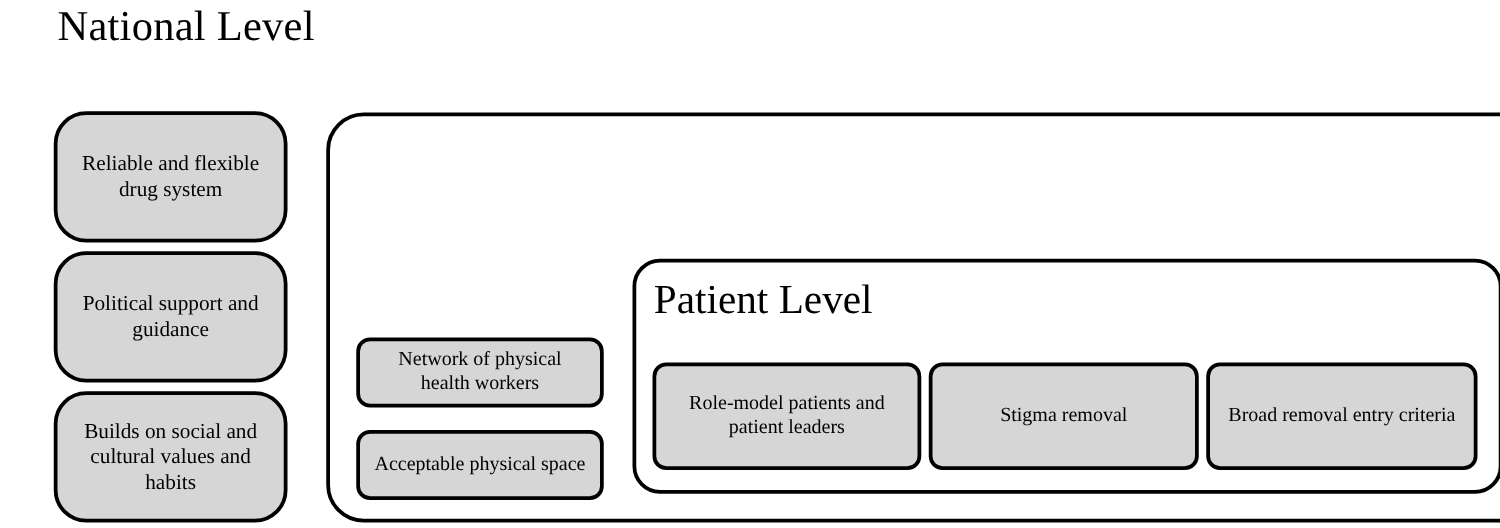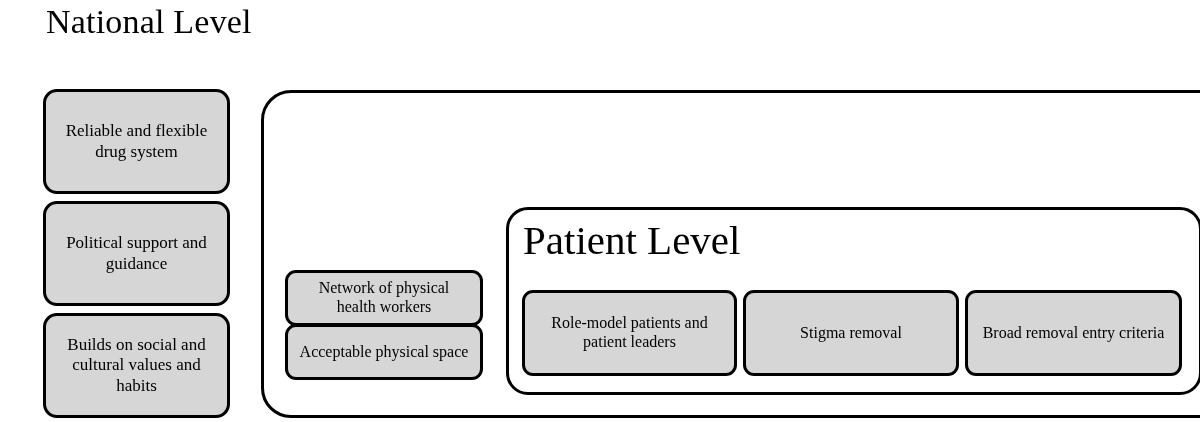--- a/index.html
+++ b/index.html
@@ -42,21 +42,21 @@
     top: 112px;
     font-size: 37px;
     line-height: 44px;
     white-space: nowrap;
   }
 
   .patient-title {
     position: absolute;
     left: 489px;
     top: 221px;
-    font-size: 41px;
+    font-size: 33px;
     line-height: 38px;
     white-space: nowrap;
   }
 
   
   .outer-container {
     position: absolute;
     left: 227px;
     top: 90px;
     width: 970px;
@@ -88,30 +88,30 @@
     box-sizing: border-box;
     display: flex;
     align-items: center;
     justify-content: center;
     text-align: center;
     padding: 4px 10px;
     line-height: 1.18;
   }
 
   
-  .nat-box { left: 9px; width: 187px; font-size: 17px; border-radius: 14px; }
+  .nat-box { left: 9px; width: 187px; font-size: 17px; border-radius: 26px; }
   .nat-box-0 { top: 89px;  height: 105px; }
   .nat-box-1 { top: 201px; height: 105px; }
   .nat-box-2 { top: 313px; height: 105px; }
 
   
   .clin-box { left: 251px; width: 198px; font-size: 16px; border-radius: 11px; }
   .clin-box-0 { top: 205px; height: 56px; }
   .clin-box-1 { top: 270px; height: 56px; }
-  .clin-box-2 { top: 324px; height: 56px; }
+  .clin-box-2 { top: 344px; height: 56px; }
 
   
   .pat-box { top: 290px; height: 86px; font-size: 16px; border-radius: 11px; }
   .pat-box-0 { left: 488px; width: 215px; }
   .pat-box-1 { left: 709px; width: 216px; }
   .pat-box-2 { left: 931px; width: 217px; }
 
   .box-label { display: block; }
 </style>
 </head>

